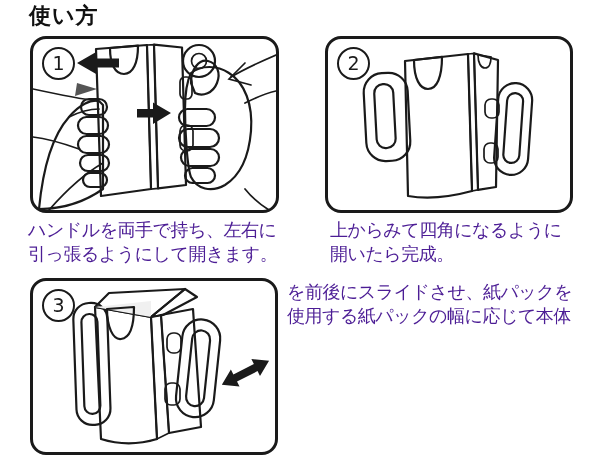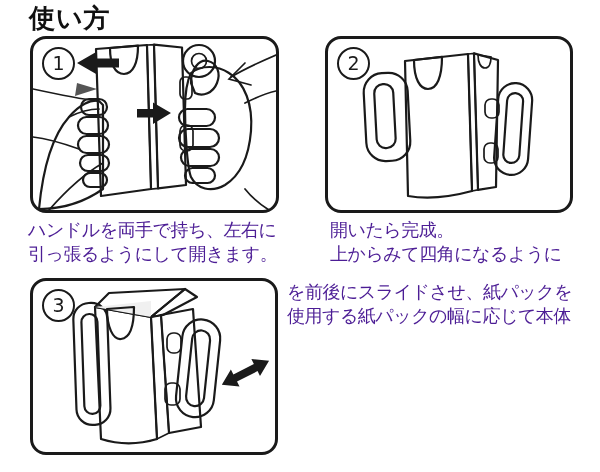--- a/index.html
+++ b/index.html
@@ -1,21 +1,21 @@
 <!DOCTYPE html>
 <html><head>
 <meta charset="utf-8">
 <style>
   html,body{margin:0;padding:0;background:#fff;}
   .page{
     position:relative;width:600px;height:472px;background:#fff;overflow:hidden;
     font-family:"DejaVu Sans","Liberation Sans",sans-serif;color:#1a1a1a;
   }
   .page-title{
-    position:absolute;left:29px;top:1px;font-size:26px;font-weight:bold;
+    position:absolute;left:29px;top:1px;font-size:22px;font-weight:bold;
     letter-spacing:1px;color:#111;
   }
   .panel{
     position:absolute;border:3px solid #1a1a1a;border-radius:16px;background:#fff;
     box-sizing:border-box;
   }
   #panel1{left:30px;top:36px;width:249px;height:177px;}
   #panel2{left:325px;top:36px;width:248px;height:177px;}
   #panel3{left:30px;top:278px;width:248px;height:177px;}
   .step-badge{
@@ -129,22 +129,22 @@
         <rect x="177" y="54" width="16" height="70" rx="8" fill="#ffffff" class="ink"></rect>
       </g>
     </svg>
   </div>
 
   <div class="caption" id="caption1">
     <div>ハンドルを両手で持ち、左右に</div>
     <div>引っ張るようにして開きます。</div>
   </div>
   <div class="caption" id="caption2">
+    <div>上からみて四角になるように</div>
     <div>開いたら完成。</div>
-    <div>上からみて四角になるように</div>
   </div>
 
   <div class="panel" id="panel3">
     <div class="step-badge">
       <span>3</span>
     </div>
     <svg class="illus" viewBox="0 0 242 171" aria-hidden="true">
 
       <g transform="rotate(-2 57 86)">
         <rect x="42" y="22" width="34" height="122" rx="16" fill="#9a9a9a" class="ink"></rect>

